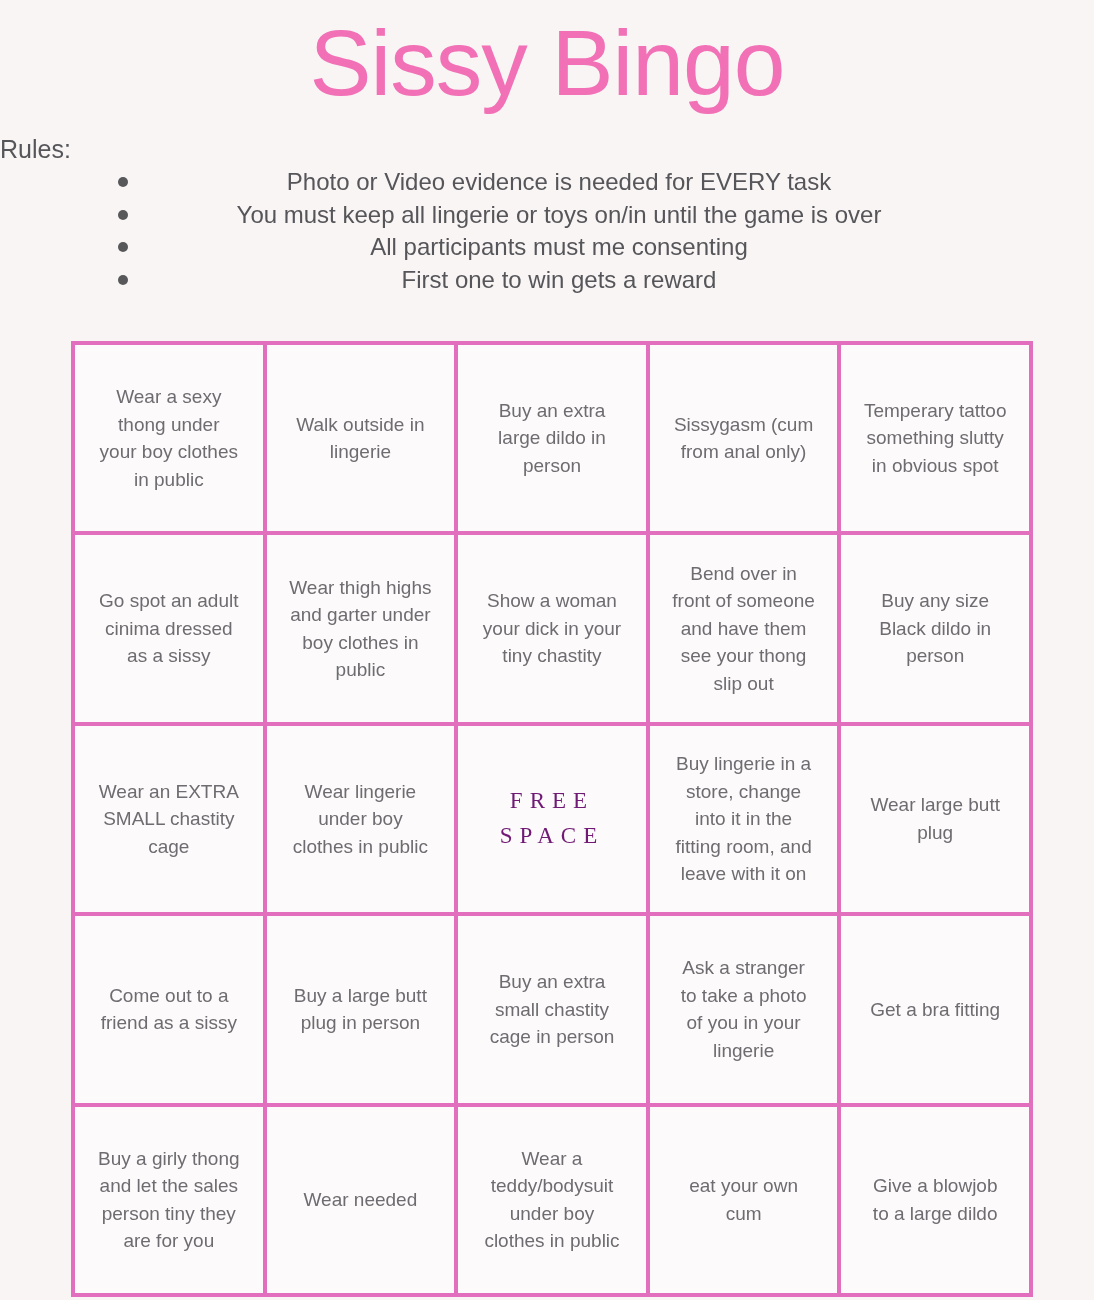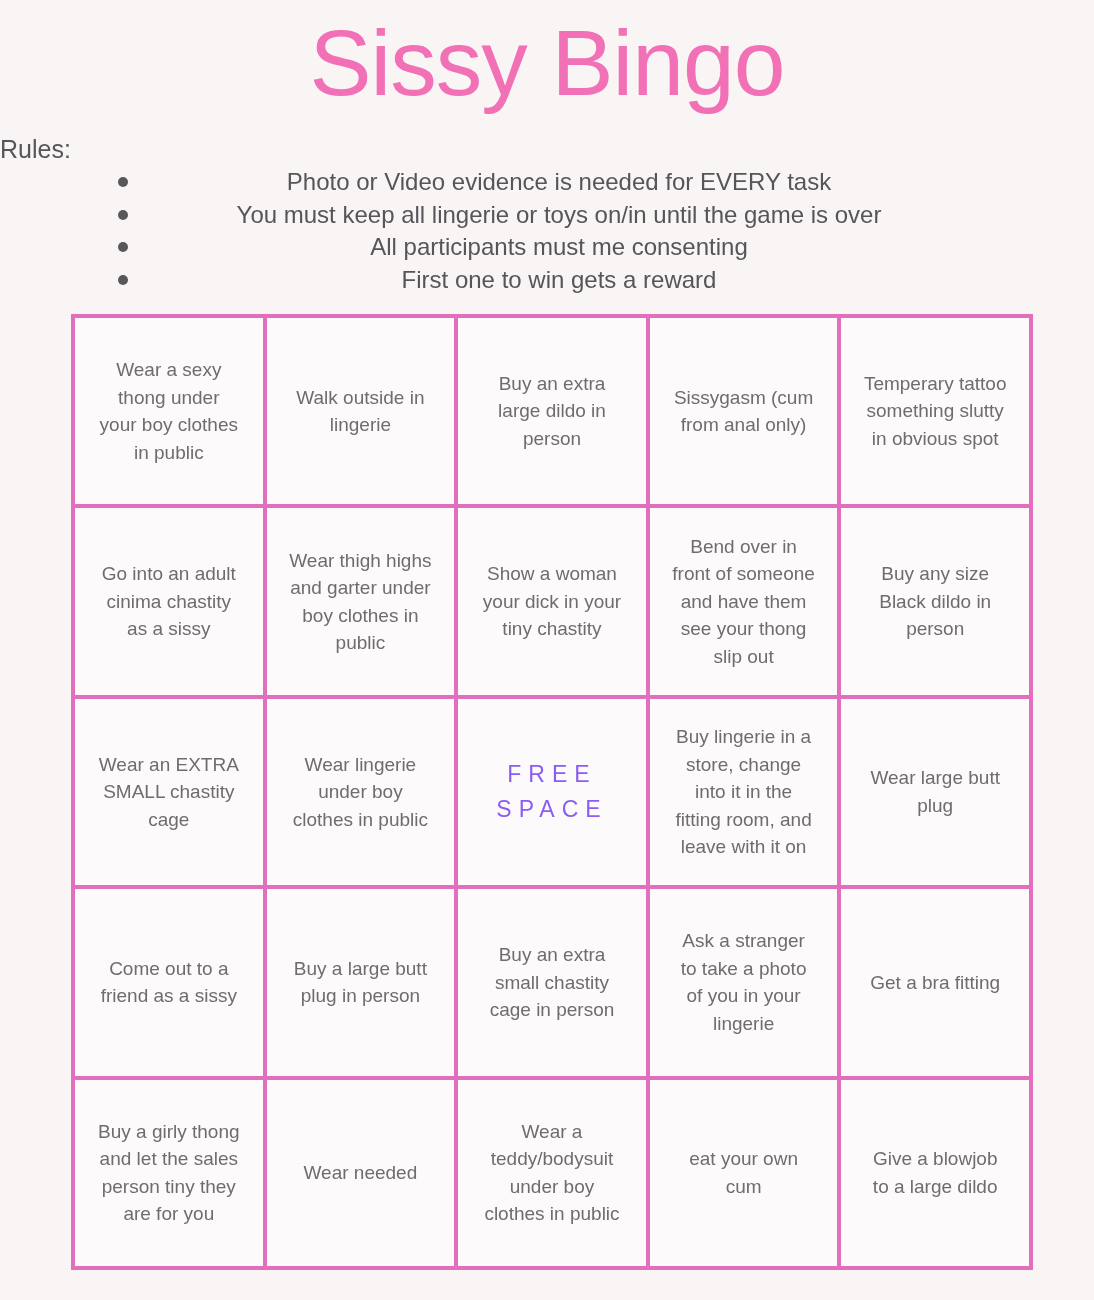--- a/index.html
+++ b/index.html
@@ -51,21 +51,21 @@
   .bullet{
     position:absolute;
     left:111px;top:50%;
     transform:translate(-50%,-50%);
     width:10px;height:10px;
     border-radius:50%;
     background:#58585a;
   }
   .grid{
     position:absolute;
-    left:71px;top:306px;
+    left:71px;top:333px;
     width:962px;height:956px;
     display:grid;
     grid-template-columns:repeat(5,1fr);
     grid-template-rows:repeat(5,1fr);
     border:2px solid var(--grid-border-pink);
     background:var(--grid-border-pink);
   }
   .cell{
     border:2px solid var(--grid-border-pink);
     background:var(--cell-background);
@@ -78,21 +78,22 @@
   .cell-text{
     color:var(--cell-text);
     font-size:19px;
     line-height:1.45;
   }
   .free-space .cell-text{
     font-size:23px;
     letter-spacing:7px;
     line-height:1.5;
     max-width:132px;
-    color:#8b5cf6;
+    color:#701a75;
+    font-family:Liberation Serif, serif;
   }
 </style>
 </head>
 <body>
 
 <div class="page">
 
   <h1 class="title">Sissy Bingo</h1>
 
   <div class="rules-heading">Rules:</div>
@@ -127,21 +128,21 @@
         <span class="cell-text">Buy an extra large dildo in person</span>
       </div>
     <div class="cell">
         <span class="cell-text">Sissygasm (cum from anal only)</span>
       </div>
     <div class="cell">
         <span class="cell-text">Temperary tattoo something slutty in obvious spot</span>
       </div>
 
     <div class="cell">
-        <span class="cell-text">Go into an adult cinima chastity as a sissy</span>
+        <span class="cell-text">Go spot an adult cinima dressed as a sissy</span>
       </div>
     <div class="cell">
         <span class="cell-text">Wear thigh highs and garter under boy clothes in public</span>
       </div>
     <div class="cell">
         <span class="cell-text">Show a woman your dick in your tiny chastity</span>
       </div>
     <div class="cell">
         <span class="cell-text">Bend over in front of someone and have them see your thong slip out</span>
       </div>

